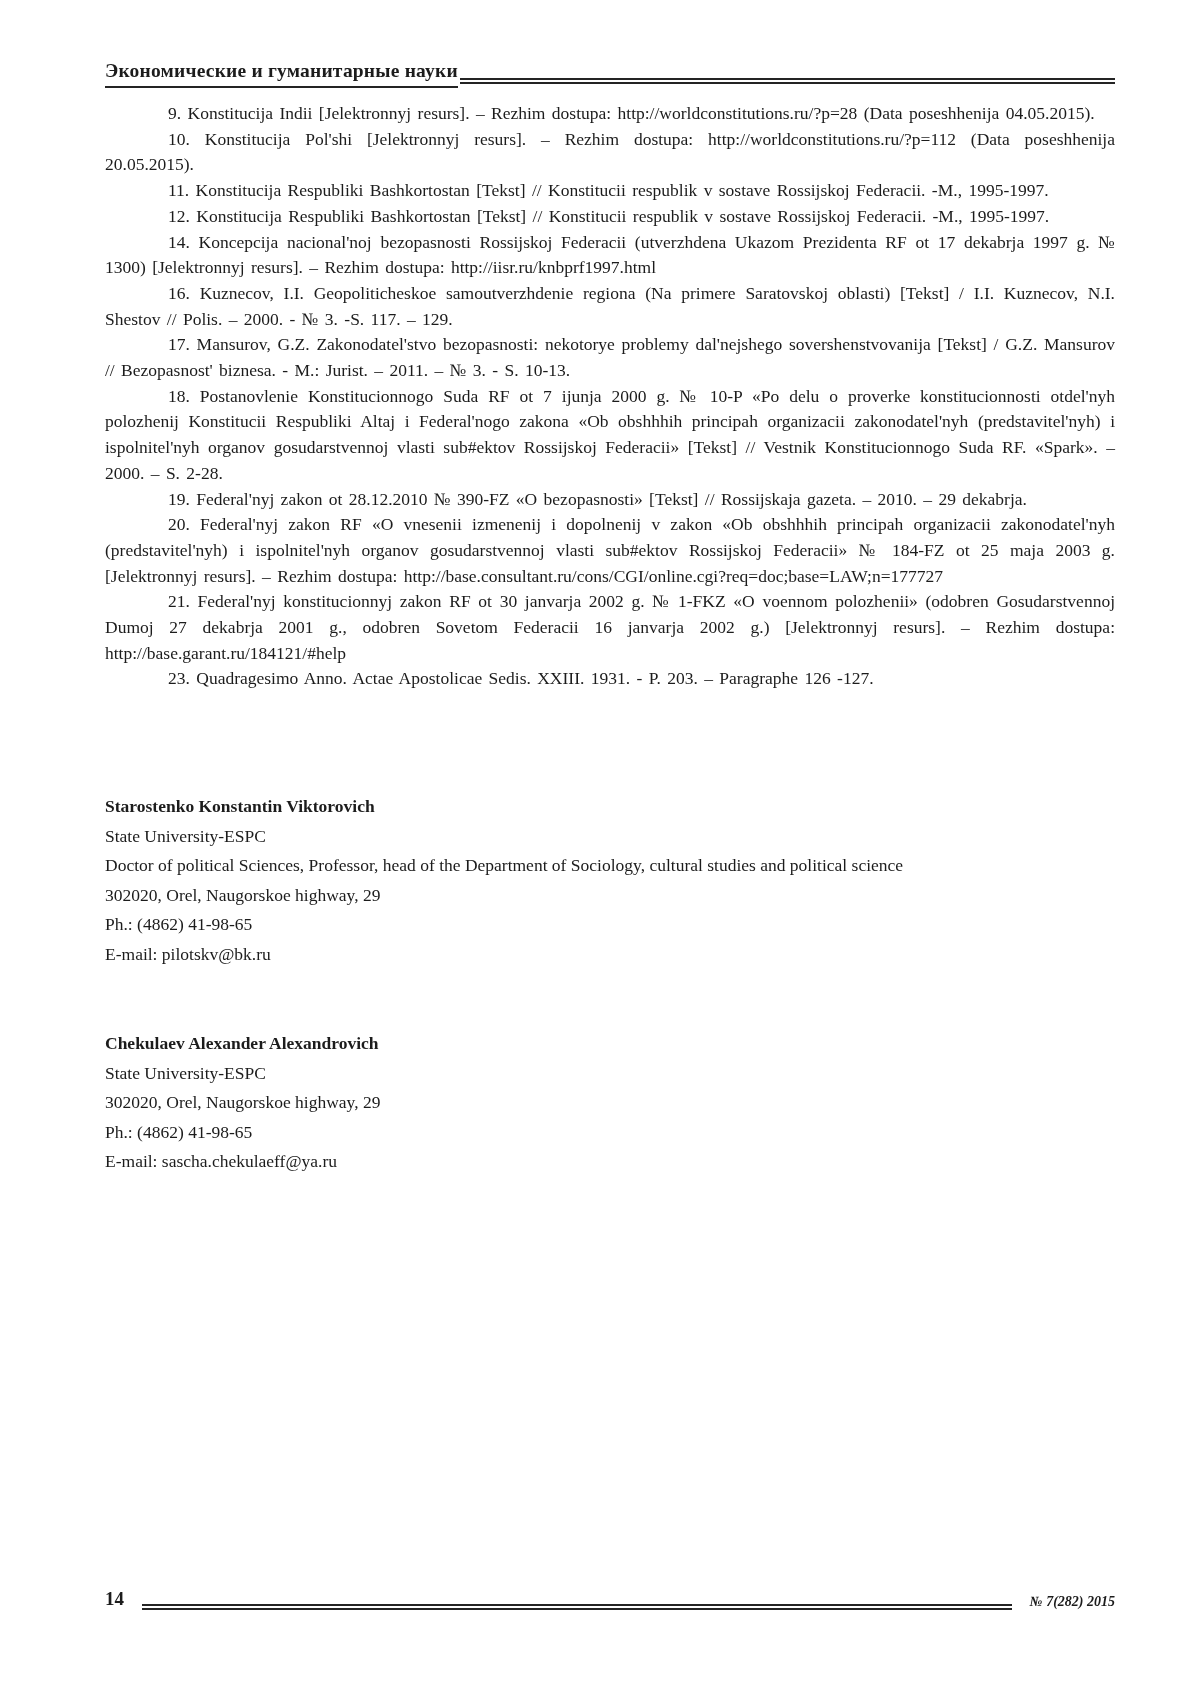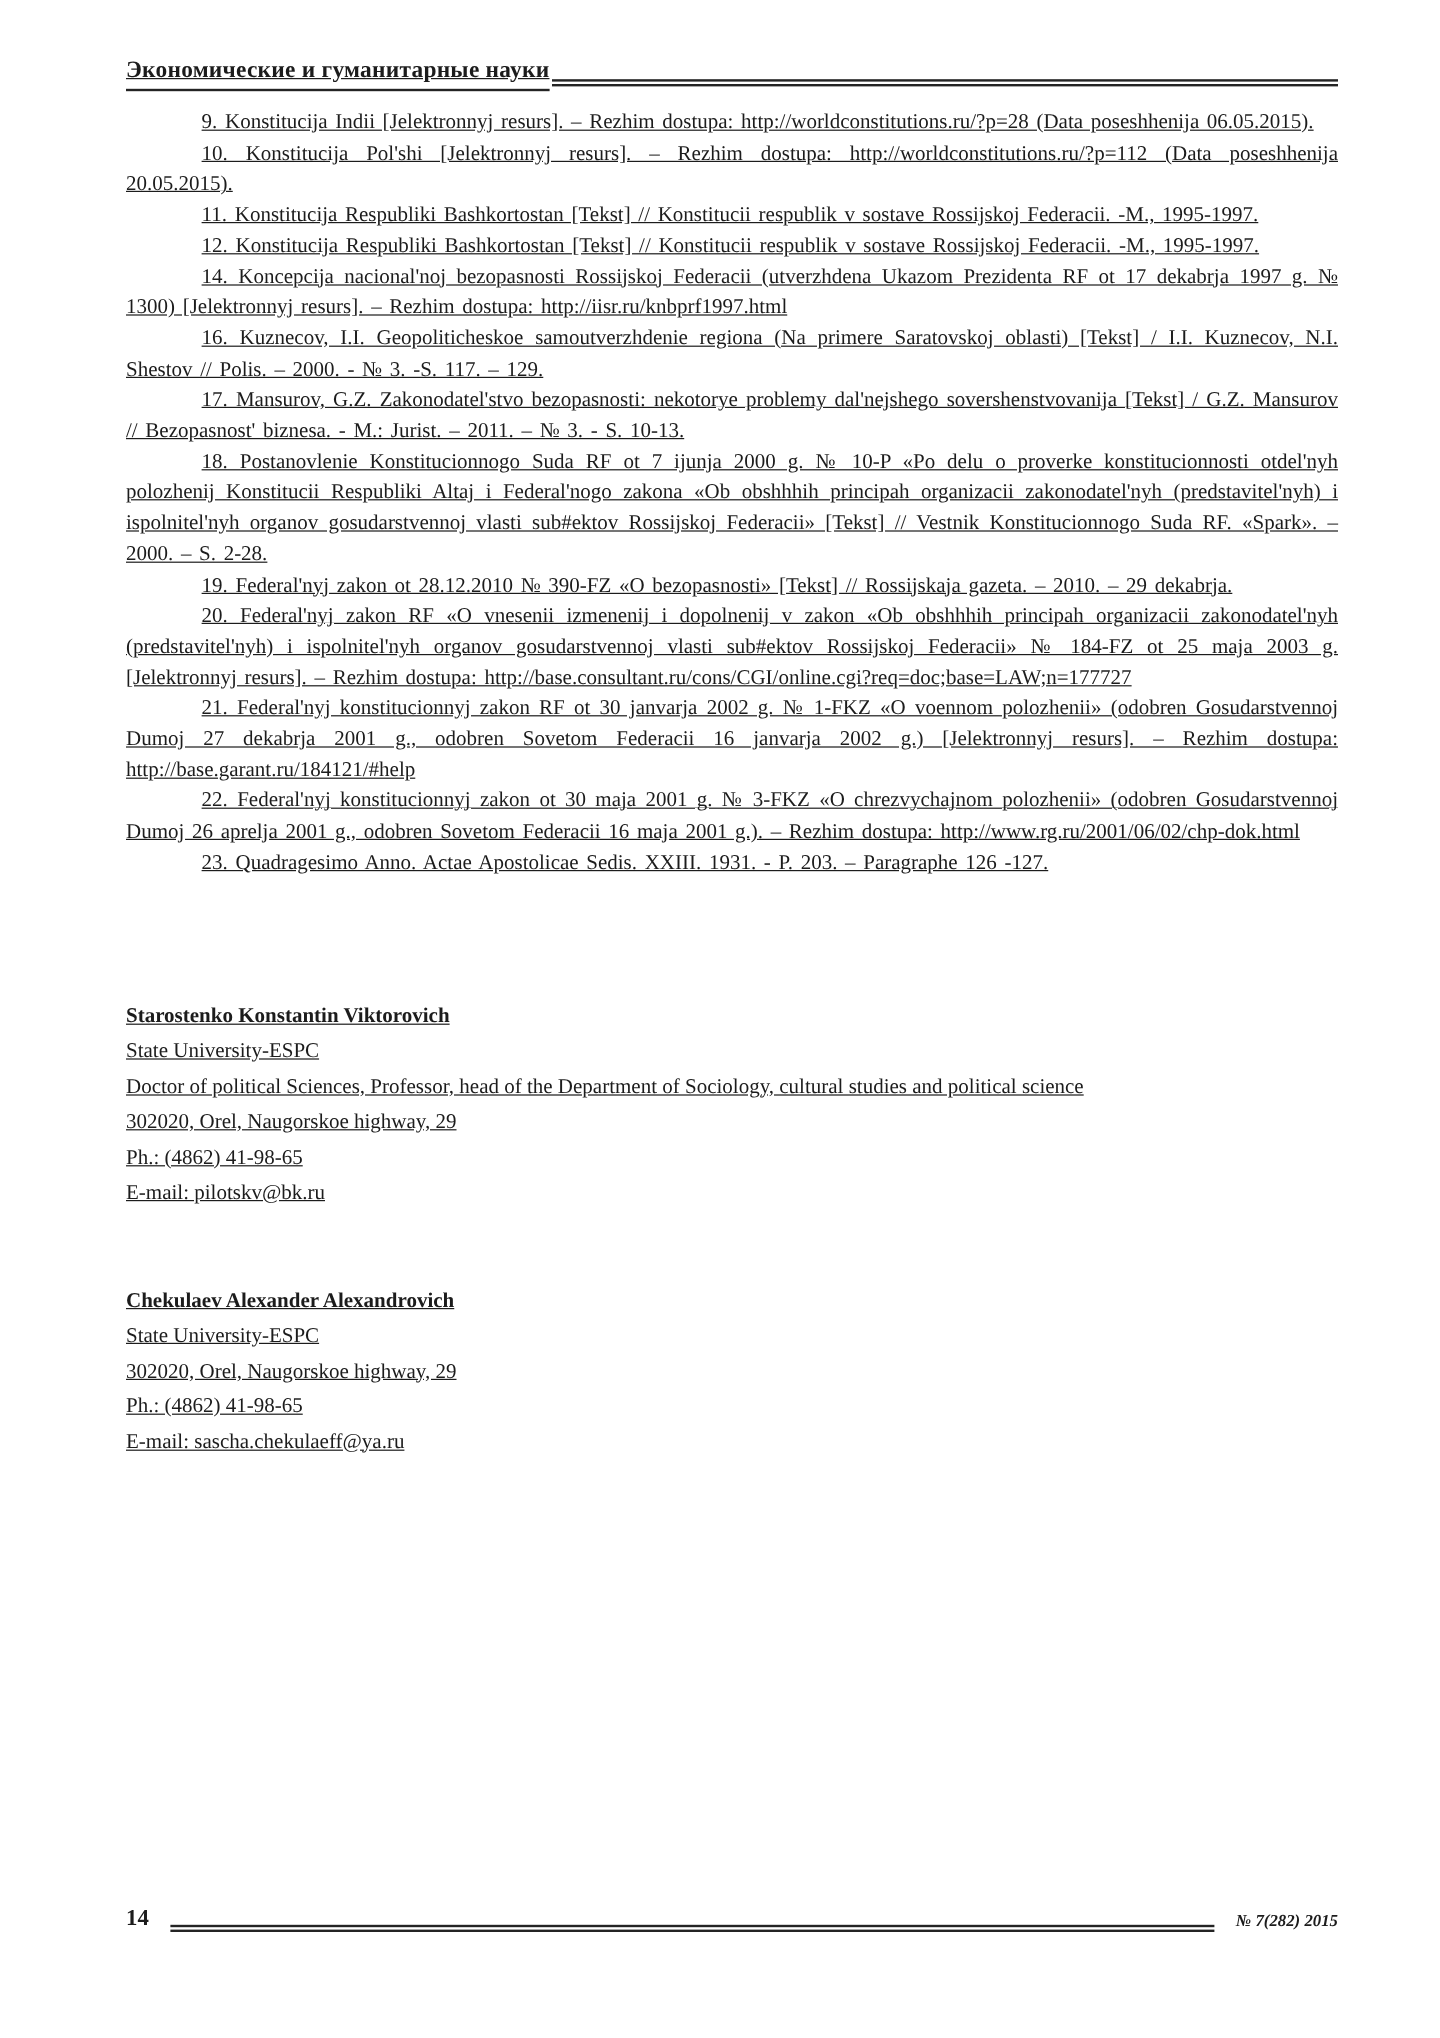--- a/index.html
+++ b/index.html
@@ -8,22 +8,21 @@
     position: relative;
     background: #ffffff;
     font-family: "Liberation Serif", "DejaVu Serif", serif;
     color: #1c1c1c;
     overflow: hidden;
   }
   .page {
     position: absolute;
     left: 105px;
     right: 85px;
-    top: 48px;
-    text-decoration: underline;
+    top: 60px;
   }
   .section-header { display: flex; align-items: flex-end; }
   .section-title {
     font-size: 19.5px;
     font-weight: bold;
     letter-spacing: 0.2px;
     white-space: nowrap;
     padding-bottom: 4px;
     border-bottom: 2.5px solid #242424;
   }
@@ -70,32 +69,31 @@
 <body>
 
 <div class="page">
 
   <div class="section-header">
     <span class="section-title">Экономические и гуманитарные науки</span>
     <span class="header-rule"></span>
   </div>
 
   <div class="references">
-    <p class="ref">9. Konstitucija Indii [Jelektronnyj resurs]. – Rezhim dostupa: http://worldconstitutions.ru/?p=28 (Data poseshhenija 06.05.2015).</p>
+    <p class="ref">9. Konstitucija Indii [Jelektronnyj resurs]. – Rezhim dostupa: http://worldconstitutions.ru/?p=28 (Data poseshhenija 04.05.2015).</p>
     <p class="ref">10. Konstitucija Pol'shi [Jelektronnyj resurs]. – Rezhim dostupa: http://worldconstitutions.ru/?p=112 (Data poseshhenija 20.05.2015).</p>
     <p class="ref">11. Konstitucija Respubliki Bashkortostan [Tekst] // Konstitucii respublik v sostave Rossijskoj Federacii. -M., 1995-1997.</p>
     <p class="ref">12. Konstitucija Respubliki Bashkortostan [Tekst] // Konstitucii respublik v sostave Rossijskoj Federacii. -M., 1995-1997.</p>
     <p class="ref">14. Koncepcija nacional'noj bezopasnosti Rossijskoj Federacii (utverzhdena Ukazom Prezidenta RF ot 17 dekabrja 1997 g. № 1300) [Jelektronnyj resurs]. – Rezhim dostupa: http://iisr.ru/knbprf1997.html</p>
     <p class="ref">16. Kuznecov, I.I. Geopoliticheskoe samoutverzhdenie regiona (Na primere Saratovskoj oblasti) [Tekst] / I.I. Kuznecov, N.I. Shestov // Polis. – 2000. - № 3. -S. 117. – 129.</p>
     <p class="ref">17. Mansurov, G.Z. Zakonodatel'stvo bezopasnosti: nekotorye problemy dal'nejshego sovershenstvovanija [Tekst] / G.Z. Mansurov // Bezopasnost' biznesa. - M.: Jurist. – 2011. – № 3. - S. 10-13.</p>
     <p class="ref">18. Postanovlenie Konstitucionnogo Suda RF ot 7 ijunja 2000 g. № 10-P «Po delu o proverke konstitucionnosti otdel'nyh polozhenij Konstitucii Respubliki Altaj i Federal'nogo zakona «Ob obshhhih principah organizacii zakonodatel'nyh (predstavitel'nyh) i ispolnitel'nyh organov gosudarstvennoj vlasti sub#ektov Rossijskoj Federacii» [Tekst] // Vestnik Konstitucionnogo Suda RF. «Spark». – 2000. – S. 2-28.</p>
     <p class="ref">19. Federal'nyj zakon ot 28.12.2010 № 390-FZ «O bezopasnosti» [Tekst] // Rossijskaja gazeta. – 2010. – 29 dekabrja.</p>
     <p class="ref">20. Federal'nyj zakon RF «O vnesenii izmenenij i dopolnenij v zakon «Ob obshhhih principah organizacii zakonodatel'nyh (predstavitel'nyh) i ispolnitel'nyh organov gosudarstvennoj vlasti sub#ektov Rossijskoj Federacii» № 184-FZ ot 25 maja 2003 g. [Jelektronnyj resurs]. – Rezhim dostupa: http://base.consultant.ru/cons/CGI/online.cgi?req=doc;base=LAW;n=177727</p>
     <p class="ref">21. Federal'nyj konstitucionnyj zakon RF ot 30 janvarja 2002 g. № 1-FKZ «O voennom polozhenii» (odobren Gosudarstvennoj Dumoj 27 dekabrja 2001 g., odobren Sovetom Federacii 16 janvarja 2002 g.) [Jelektronnyj resurs]. – Rezhim dostupa: http://base.garant.ru/184121/#help</p>
-    <p class="ref">22. Federal'nyj konstitucionnyj zakon ot 30 maja 2001 g. № 3-FKZ «O chrezvychajnom polozhenii» (odobren Gosudarstvennoj Dumoj 26 aprelja 2001 g., odobren Sovetom Federacii 16 maja 2001 g.). – Rezhim dostupa: http://www.rg.ru/2001/06/02/chp-dok.html</p>
     <p class="ref">23. Quadragesimo Anno. Actae Apostolicae Sedis. XXIII. 1931. - P. 203. – Paragraphe 126 -127.</p>
   </div>
 
   <div class="authors">
 
     <div class="author-block">
       <p class="author-line author-name">Starostenko Konstantin Viktorovich</p>
       <p class="author-line">State University-ESPC</p>
       <p class="author-line">Doctor of political Sciences, Professor, head of the Department of Sociology, cultural studies and political science</p>
       <p class="author-line">302020, Orel, Naugorskoe highway, 29</p>

